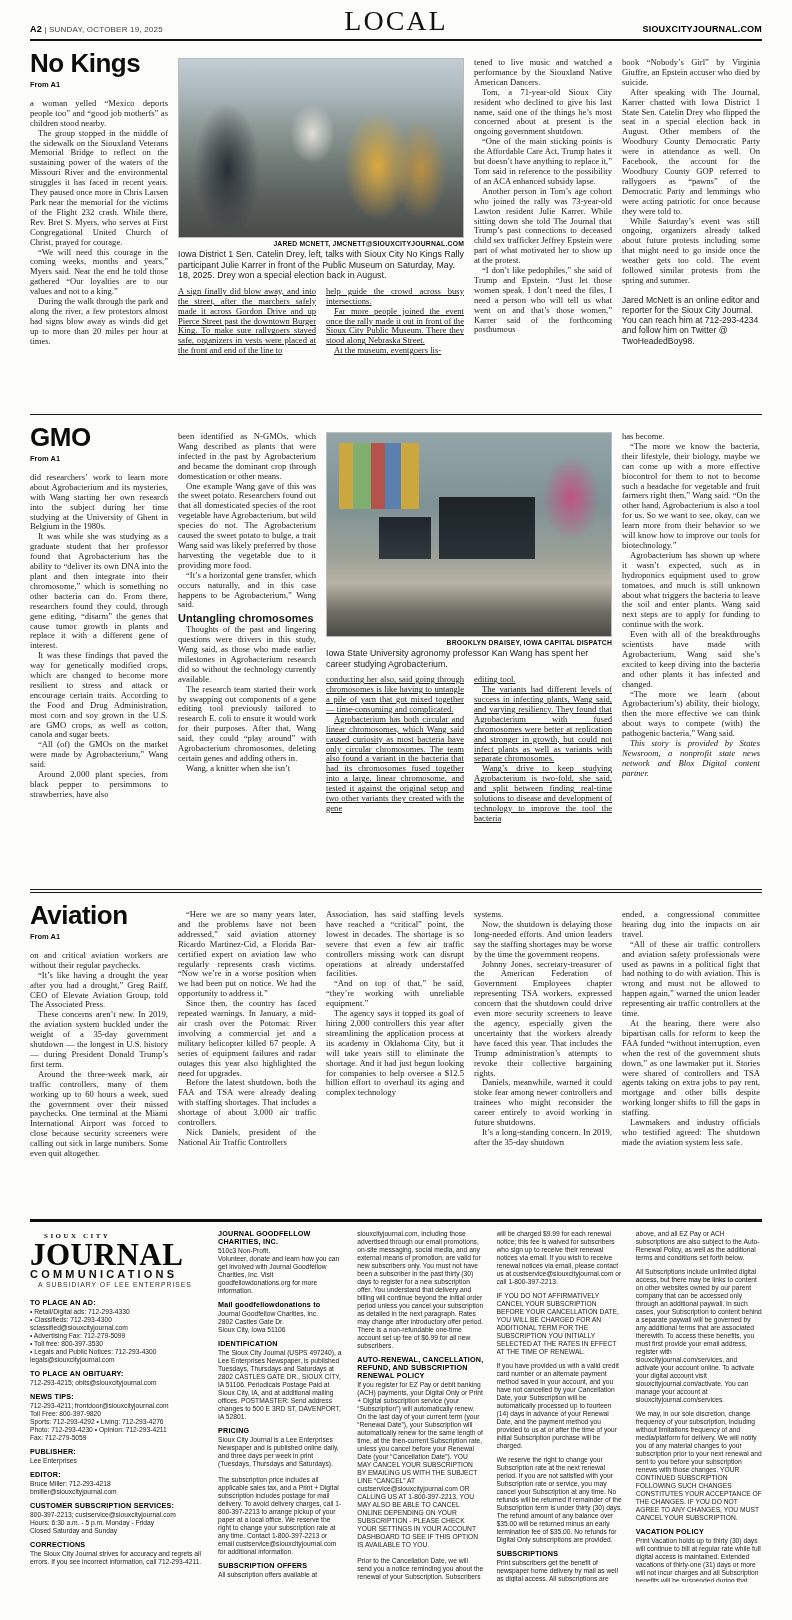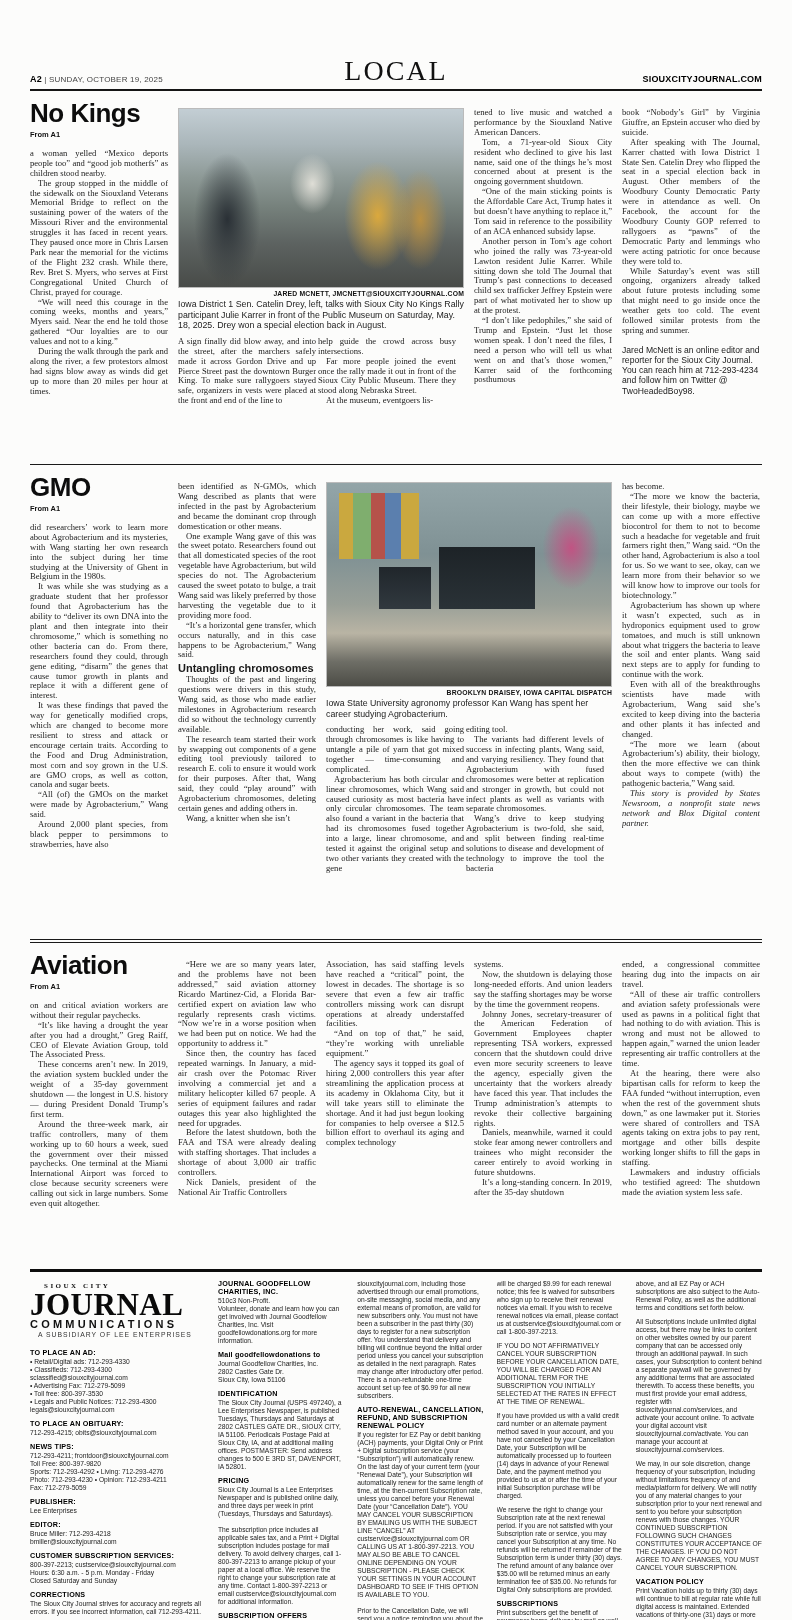--- a/index.html
+++ b/index.html
@@ -1,19 +1,19 @@
 <!DOCTYPE html>
 <html><head>
 <meta charset="utf-8">
 <style>
   html,body{margin:0;padding:0;background:#8a8a8a;}
   .page{width:792px;height:1620px;margin:0 auto;background:#fcfcfb;color:#1b1b1b;
         font-family:"Liberation Serif",serif;overflow:hidden;position:relative;}
   
-  .masthead{margin:0 30px;padding-top:74px;padding-bottom:5px;border-bottom:2px solid #151515;
+  .masthead{margin:0 30px;padding-top:24px;padding-bottom:5px;border-bottom:2px solid #151515;
             position:relative;display:flex;justify-content:space-between;align-items:flex-end;}
   .mh-side{font-family:"Liberation Sans",sans-serif;font-size:8px;color:#444;letter-spacing:.2px;}
   .mh-side .pg{font-weight:bold;color:#000;font-size:9px;}
   .mh-title{position:absolute;left:0;right:0;bottom:2px;text-align:center;
             font-family:"Liberation Serif",serif;font-size:28px;letter-spacing:2px;color:#111;}
   
   .section{margin:0 30px;overflow:hidden;position:relative;}
   .sec-nokings{height:368px;}
   .sec-gmo{height:468px;}
   .sec-aviation{height:318px;}
@@ -22,21 +22,21 @@
        overflow:hidden;hyphens:auto;}
   .pad{padding-top:17px;}
   .col p{margin:0;}
   .col p + p{text-indent:8px;}
   .indent-first p:first-child{text-indent:8px;}
   .headline{font-family:"Liberation Sans",sans-serif;font-weight:bold;font-size:26px;
             letter-spacing:-.5px;color:#0d0d0d;margin:9px 0 3px;line-height:27px;}
   .fromA1{font-family:"Liberation Sans",sans-serif;font-weight:bold;font-size:7.5px;
           margin:0 0 9px;color:#111;}
   .mid2{flex:0 0 286px;width:286px;overflow:hidden;}
-  .subcols{display:flex;gap:2px;}
+  .subcols{display:flex;gap:10px;text-decoration:underline;}
   .subcols .col{flex:0 0 138px;}
   .photo{width:100%;border:1px solid #bbb;box-sizing:border-box;}
   .photo-nokings{height:180px;background:
     radial-gradient(ellipse 48px 78px at 70% 60%, rgba(224,171,58,.95), rgba(224,171,58,0) 70%),
     radial-gradient(ellipse 38px 72px at 85% 62%, rgba(198,148,58,.85), rgba(198,148,58,0) 70%),
     radial-gradient(ellipse 46px 92px at 17% 62%, rgba(38,44,50,.95), rgba(38,44,50,0) 72%),
     radial-gradient(ellipse 30px 40px at 47% 42%, rgba(232,230,222,.9), rgba(232,230,222,0) 75%),
     linear-gradient(180deg,#c3ced4 0%,#aab6ba 20%,#8e9a97 38%,#76817c 55%,#5d6361 75%,#484b48 100%);}
   .photo-gmo{height:205px;background:
     linear-gradient(90deg,#caa83f 0 18%,#7fae6e 18% 40%,#b5524a 40% 58%,#5b7fae 58% 78%,#caa83f 78% 100%) 12px 10px / 80px 66px no-repeat,
@@ -165,21 +165,21 @@
             <p>The research team started their work by swapping out components of a gene editing tool previously tailored to research E. coli to ensure it would work for their purposes. After that, Wang said, they could “play around” with Agrobacterium chromosomes, deleting certain genes and adding others in.</p>
             <p>Wang, a knitter when she isn’t</p>
           </div>
       </div>
       <div class="mid2 pad">
         <div class="photo photo-gmo"></div>
         <div class="credit">BROOKLYN DRAISEY, IOWA CAPITAL DISPATCH</div>
         <div class="caption">Iowa State University agronomy professor Kan Wang has spent her career studying Agrobacterium.</div>
         <div class="subcols">
           <div class="col">
-              <p>conducting her work, said going through chromosomes is like having to untangle a pile of yarn that got mixed together — time-consuming and complicated.</p>
+              <p>conducting her also, said going through chromosomes is like having to untangle a pile of yarn that got mixed together — time-consuming and complicated.</p>
               <p>Agrobacterium has both circular and linear chromosomes, which Wang said caused curiosity as most bacteria have only circular chromosomes. The team also found a variant in the bacteria that had its chromosomes fused together into a large, linear chromosome, and tested it against the original setup and two other variants they created with the gene</p>
             </div>
           <div class="col">
               <p>editing tool.</p>
               <p>The variants had different levels of success in infecting plants, Wang said, and varying resiliency. They found that Agrobacterium with fused chromosomes were better at replication and stronger in growth, but could not infect plants as well as variants with separate chromosomes.</p>
               <p>Wang’s drive to keep studying Agrobacterium is two-fold, she said, and split between finding real-time solutions to disease and development of technology to improve the tool the bacteria</p>
             </div>
         </div>
       </div>
       <div class="col pad">

